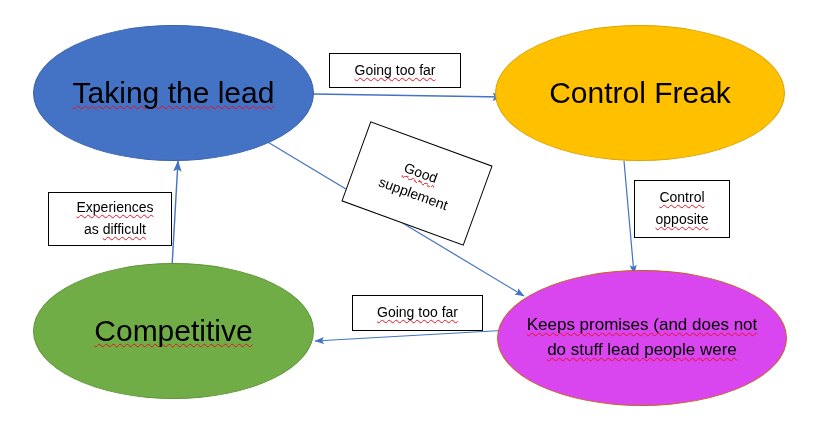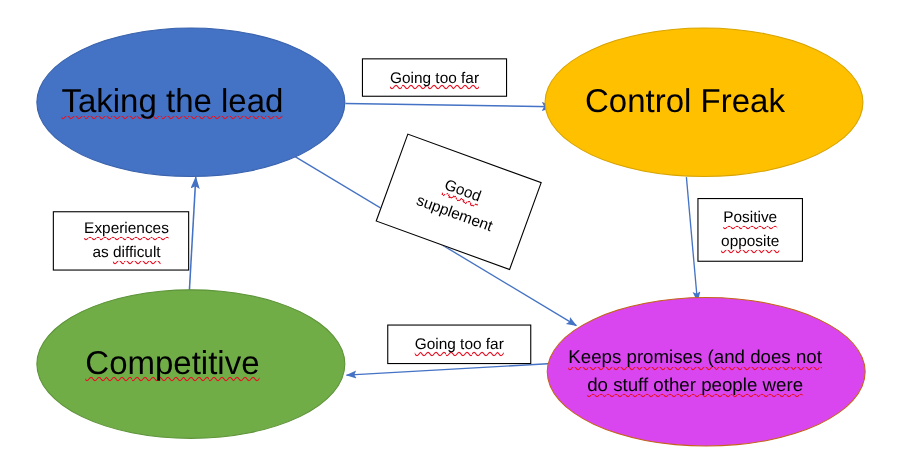--- a/index.html
+++ b/index.html
@@ -23,20 +23,21 @@
     top: 0;
     width: 828px;
     height: 423px;
     pointer-events: none;
   }
   .node {
     position: absolute;
     border-radius: 50%;
     display: flex;
     align-items: center;
+    justify-content: center;
     text-align: center;
     box-sizing: border-box;
     color: #000000;
   }
   .node .node-text {
     display: block;
     width: 88%;
     line-height: 1.32;
     color: #000000;
   }
@@ -131,42 +132,42 @@
     <span class="node-text">Control Freak</span>
   </div>
 
   <div class="node node-green">
     <span class="node-text"><span class="sp">Competitive</span></span>
   </div>
 
   <div class="node node-orange">
     <span class="node-text">
       <span class="sp">Keeps promises (and does not</span><br>
-      <span class="sp">do stuff other people were</span><br>
+      <span class="sp">do stuff lead people were</span><br>
     </span>
   </div>
 
   <div class="label label-going-top">
     <span class="lab-text"><span class="sp">Going too far</span></span>
   </div>
 
   <div class="label label-going-bottom">
     <span class="lab-text"><span class="sp">Going too far</span></span>
   </div>
 
   <div class="label label-experiences">
     <span class="lab-text">
       <span class="sp">Experiences</span><br>
       <span>as </span><span class="sp">difficult</span>
     </span>
   </div>
 
   <div class="label label-positive">
     <span class="lab-text">
-      <span class="sp">Positive</span><br>
+      <span class="sp">Control</span><br>
       <span class="sp">opposite</span>
     </span>
   </div>
 
   <div class="label label-supplement">
     <span class="lab-text">
       <span class="sp">Good</span><br>
       <span>supplement</span>
     </span>
   </div>

